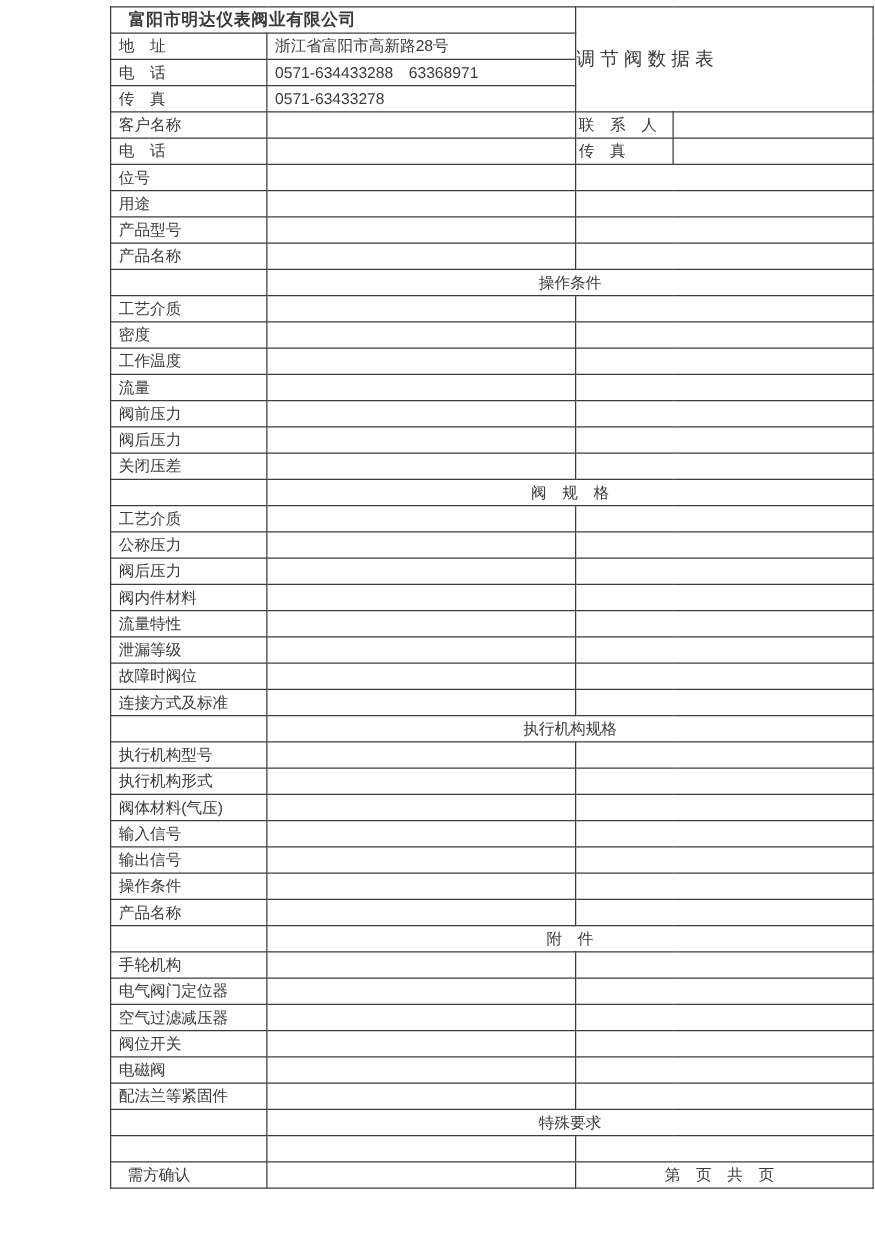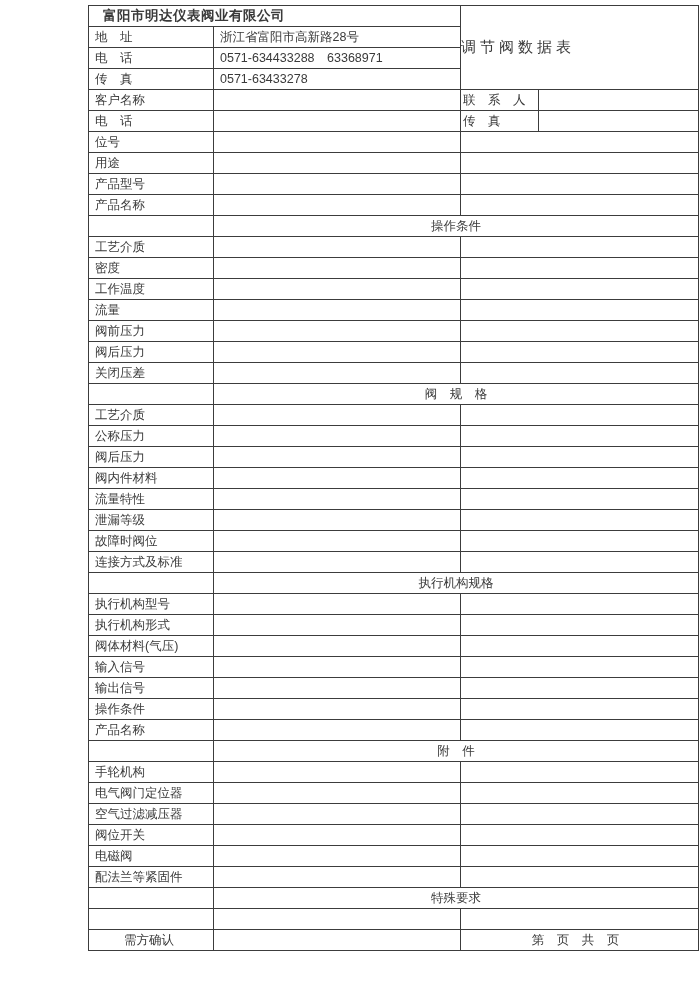--- a/index.html
+++ b/index.html
@@ -38,21 +38,21 @@
   td.title-cell{
     text-align:left;
     font-size:15px;
     letter-spacing:4px;
     padding:0;
   }
   td.lbl{text-align:left;}
   td.sub-lbl{padding:0 2px;}
   td.sec{text-align:center;}
   td.page-cell{text-align:center;padding-right:14px;}
-  td.footer-lbl{padding-left:2px;text-align:center;}
+  td.footer-lbl{padding-left:13px;}
 </style>
 </head>
 <body>
 
 <div class="sheet">
   <table class="form">
     <colgroup>
       <col style="width:125px">
       <col style="width:247px">
       <col style="width:78px">

